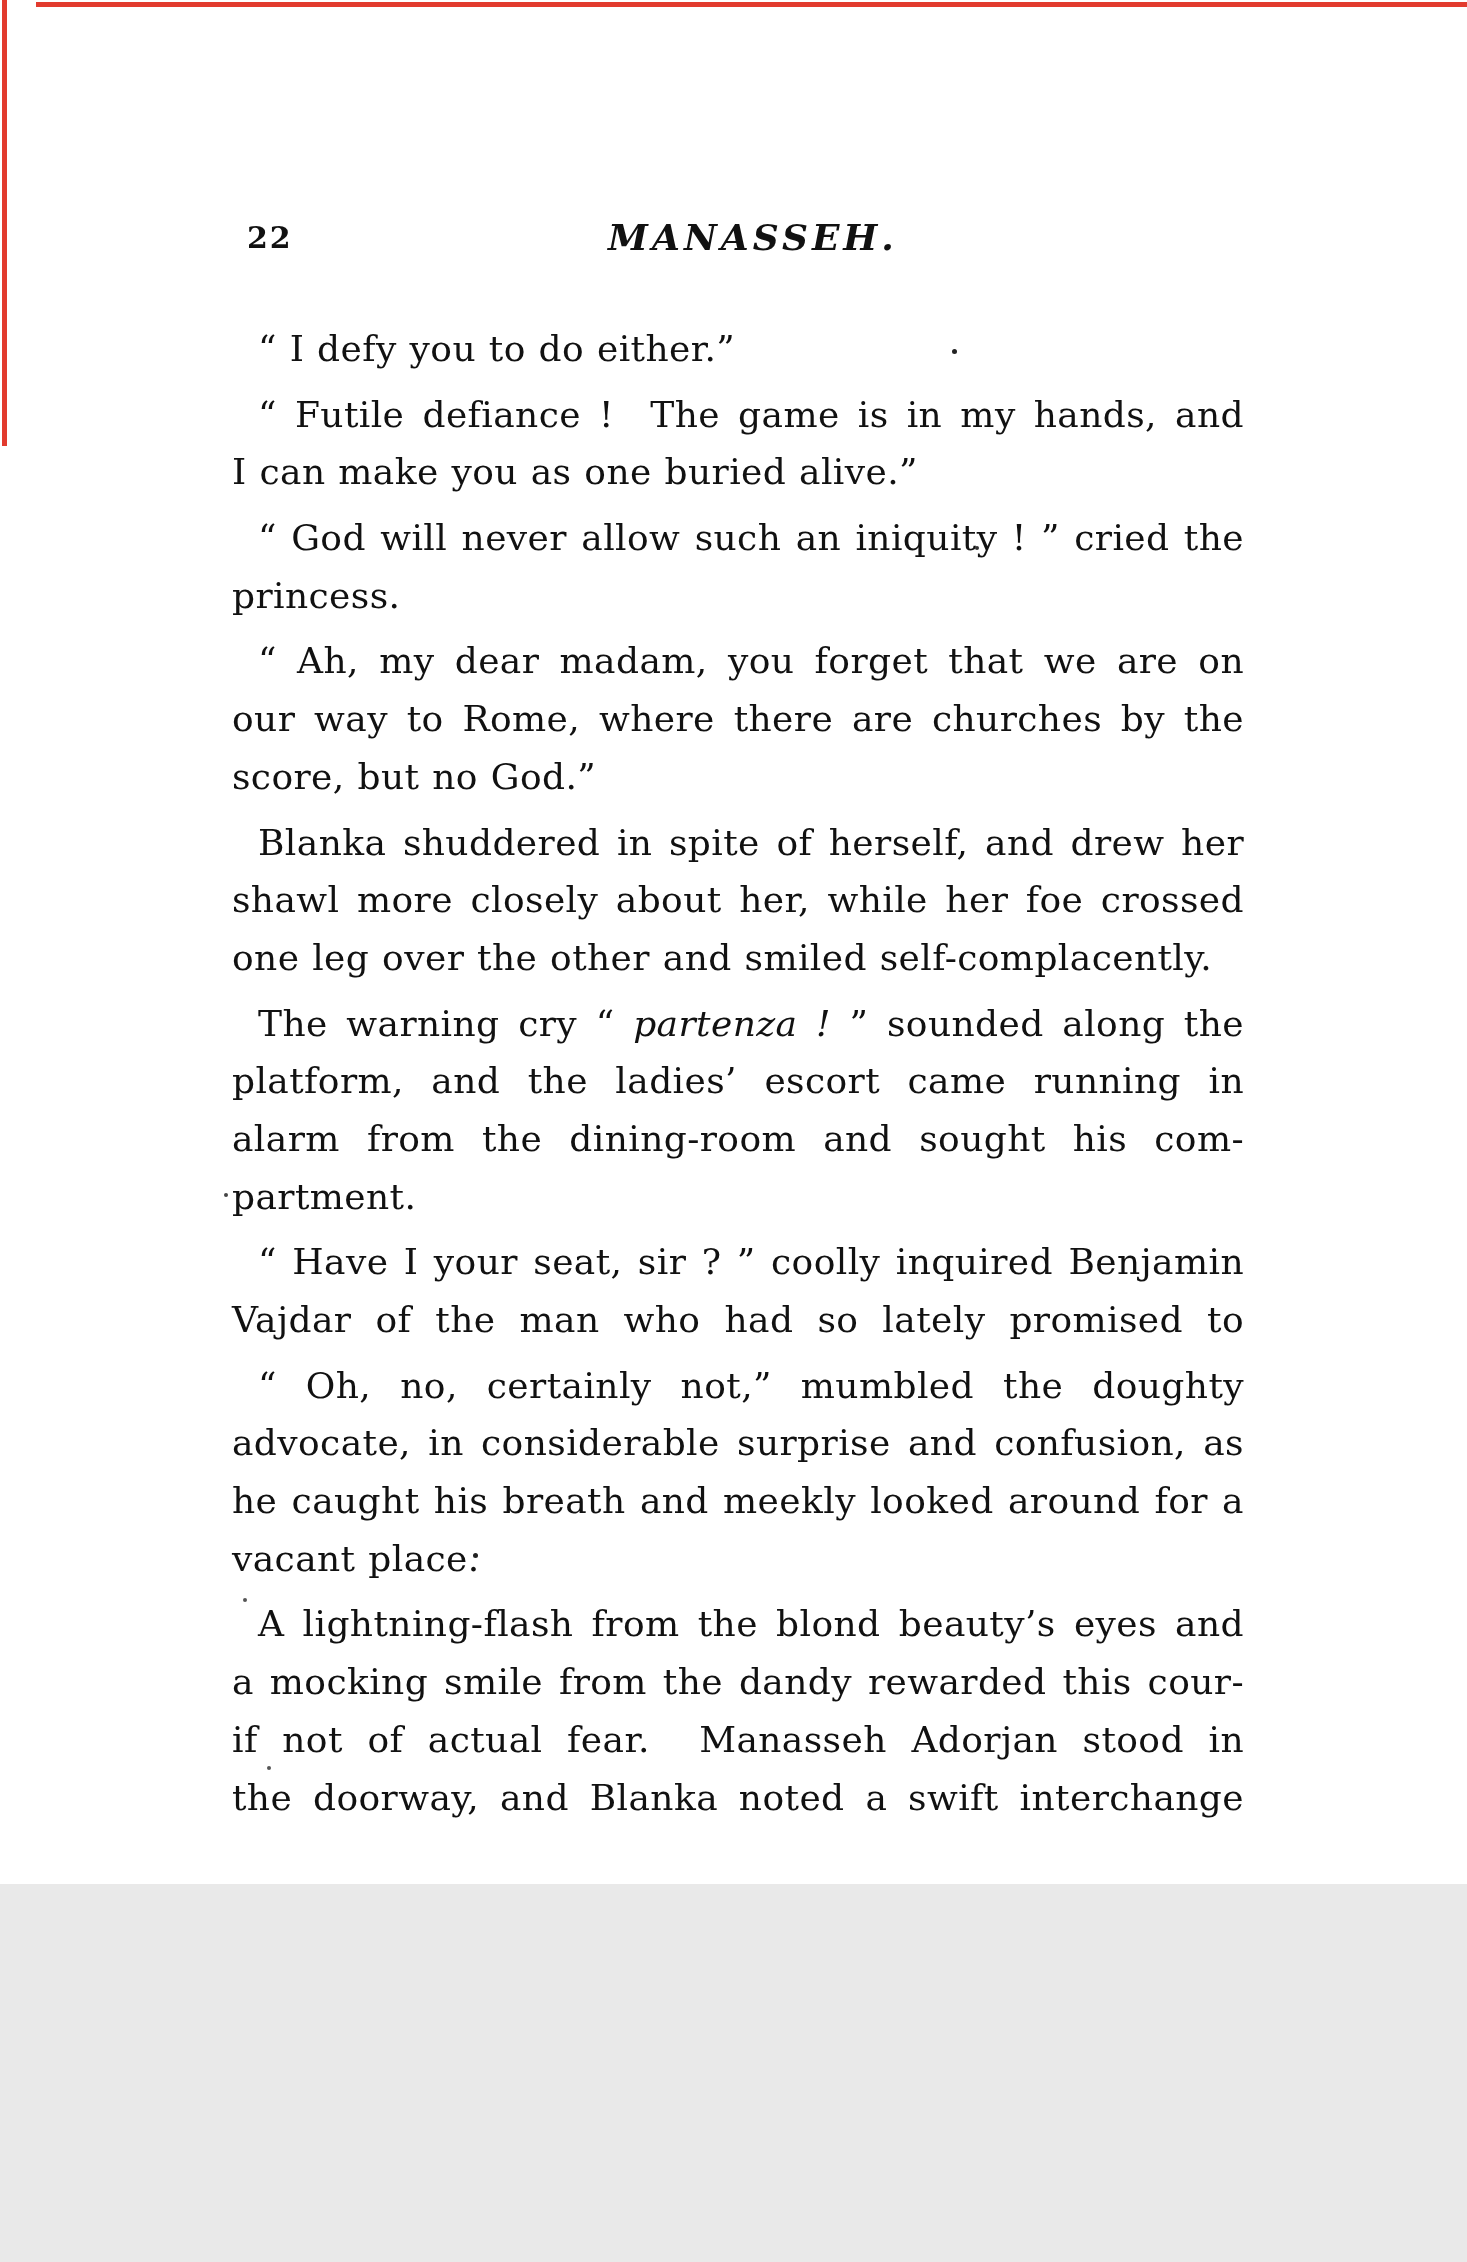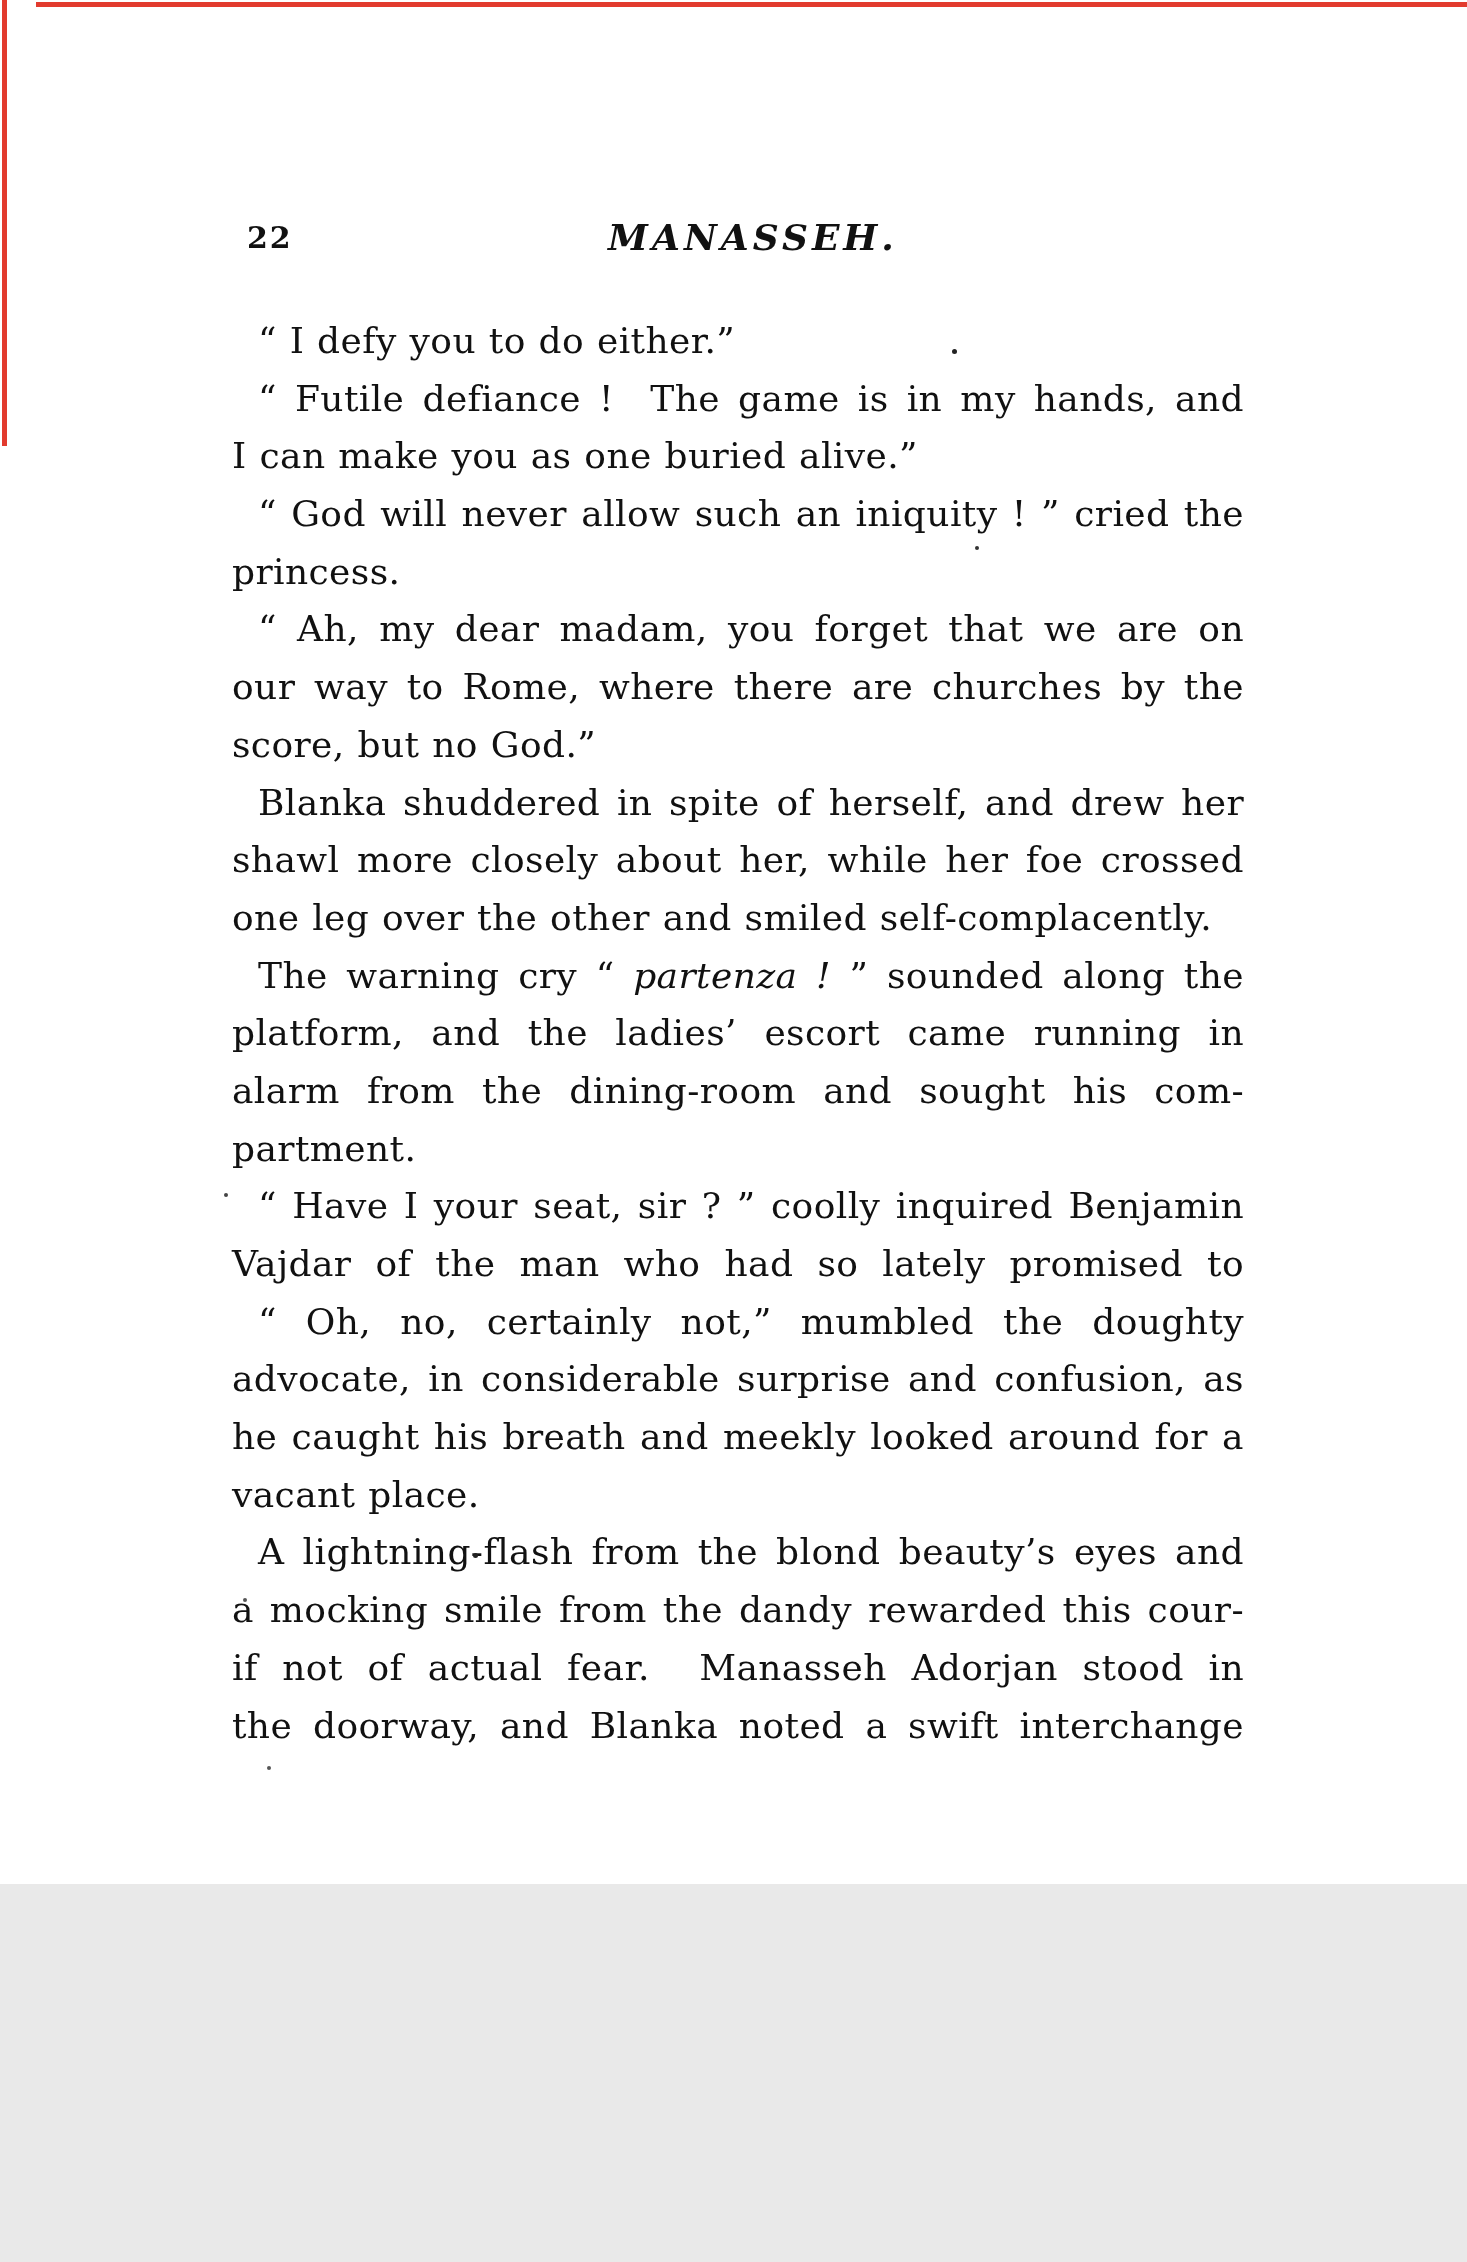--- a/index.html
+++ b/index.html
@@ -39,21 +39,21 @@
     word-spacing:1px;
     text-align:justify;
     text-align-last:justify;
     white-space:normal;
     overflow:visible;
   }
   .line.last{
     text-align:left;
     text-align-last:left;
   }
-  .line.indent{padding-left:26px;}
+  .line.indent{padding-left:26px;margin-top:8px;}
   .it{font-style:italic;}
   .footer{
     position:absolute;
     left:968px;top:2106px;
     display:flex;align-items:baseline;gap:9px;
     color:#0f766e;
   }
   .digitized{
     font-family:"Liberation Sans","DejaVu Sans",sans-serif;
     font-size:22px;line-height:22px;

